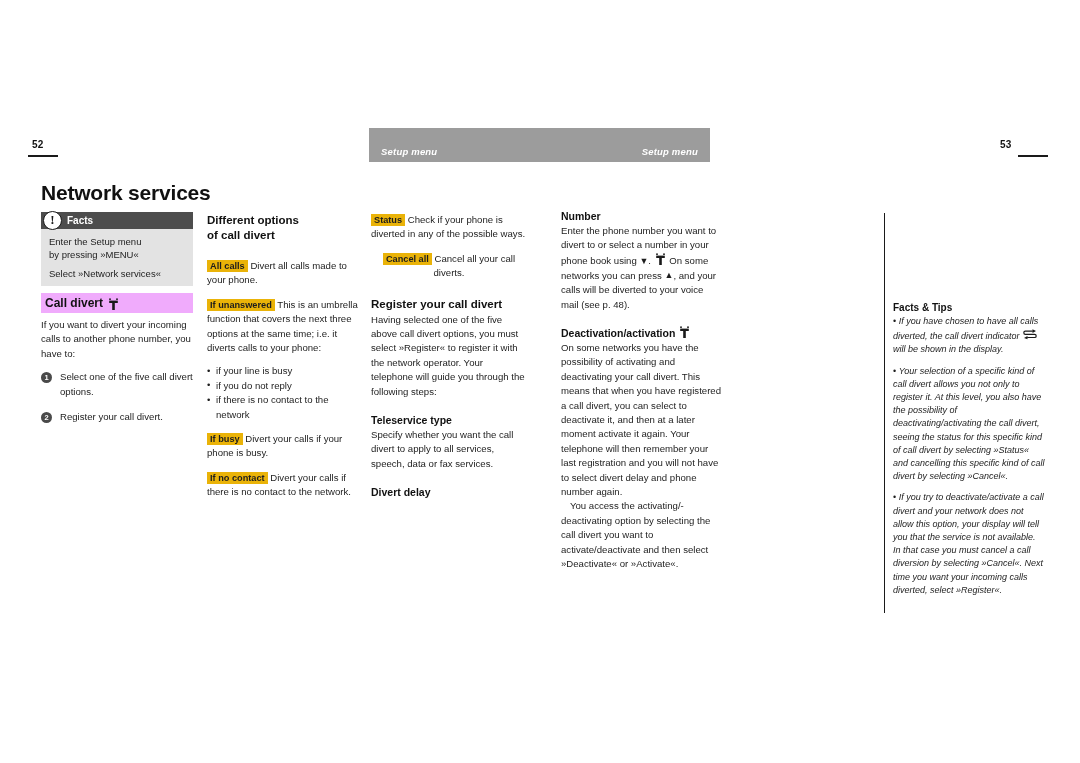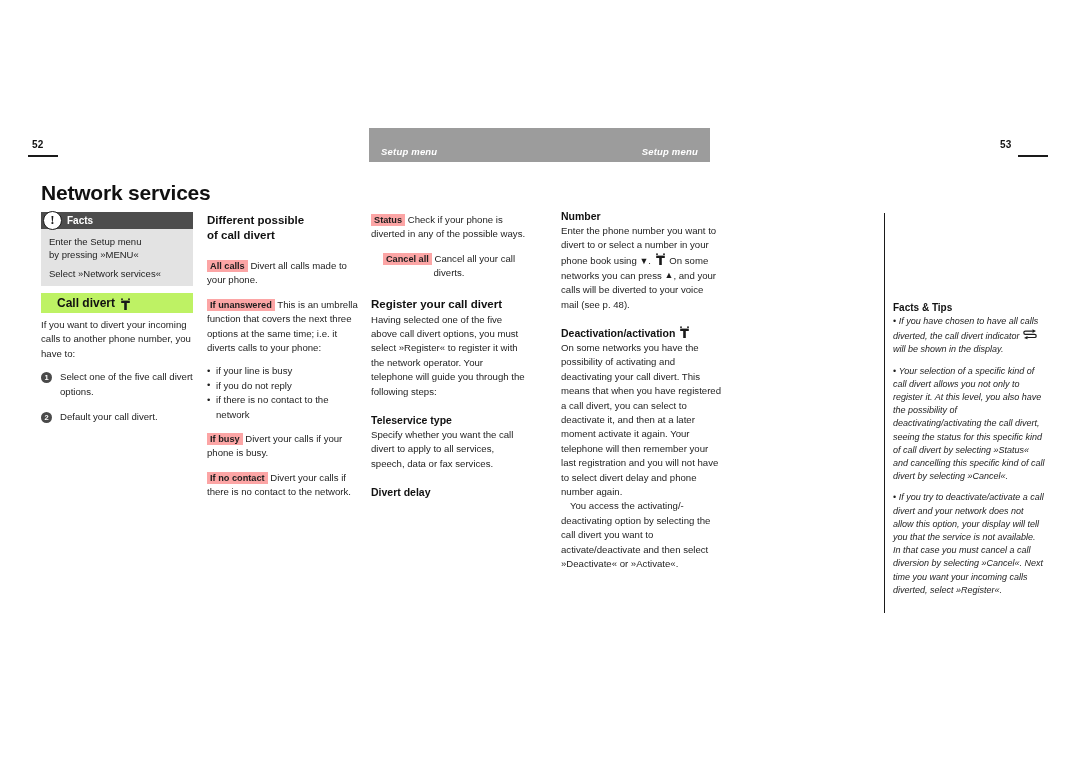--- a/index.html
+++ b/index.html
@@ -98,24 +98,24 @@
     font-size: 9.5px;
     line-height: 12.5px;
     color: #1d1d1d;
   }
   .tipbox-body p { margin: 0; }
   .tipbox-body p + p { margin-top: 7px; }
 
   
   .section-bar {
     position: absolute;
-    background: #bef264;
+    background: #f0abfc;
     display: flex;
     align-items: center;
-    padding: 0 16px;
+    padding: 0 4px;
     box-sizing: border-box;
   }
   .section-bar .lbl {
     font-size: 12px;
     font-weight: bold;
     color: #111;
   }
 
   
   .col {
@@ -141,21 +141,21 @@
     margin: 0 0 1px 0;
     font-size: 11.5px;
     font-weight: bold;
     line-height: 15px;
     color: #111;
   }
   .tight { margin-bottom: 0 !important; }
 
   
   .chip {
-    background: #fca5a5;
+    background: #eab308;
     font-weight: bold;
     font-size: 9.2px;
     padding: 1px 3px;
     white-space: nowrap;
   }
 
   
   .steps {
     list-style: none;
     margin: 9px 0 0 0;
@@ -295,27 +295,27 @@
 
 <div class="col" style="left:41px; top:318px; width:152px;">
   <p class="tight">If you want to divert your incoming calls to another phone number, you have to:</p>
   <ul class="steps">
     <li>
       <span class="num">1</span>
       <span>Select one of the five call divert options.</span>
     </li>
     <li>
       <span class="num">2</span>
-      <span>Default your call divert.</span>
+      <span>Register your call divert.</span>
     </li>
   </ul>
 </div>
 
 <div class="col" style="left:207px; top:213px; width:156px;">
-  <h2 style="margin-bottom:0;">Different possible</h2>
+  <h2 style="margin-bottom:0;">Different options</h2>
   <h2 style="margin-bottom:16px;">of call divert</h2>
 
   <p>
     <span class="chip">All calls</span>
     <span>Divert all calls made to your phone.</span>
   </p>
 
   <p class="tight">
     <span class="chip">If unanswered</span>
     <span>This is an umbrella function that covers the next three options at the same time; i.e. it diverts calls to your phone:</span>

